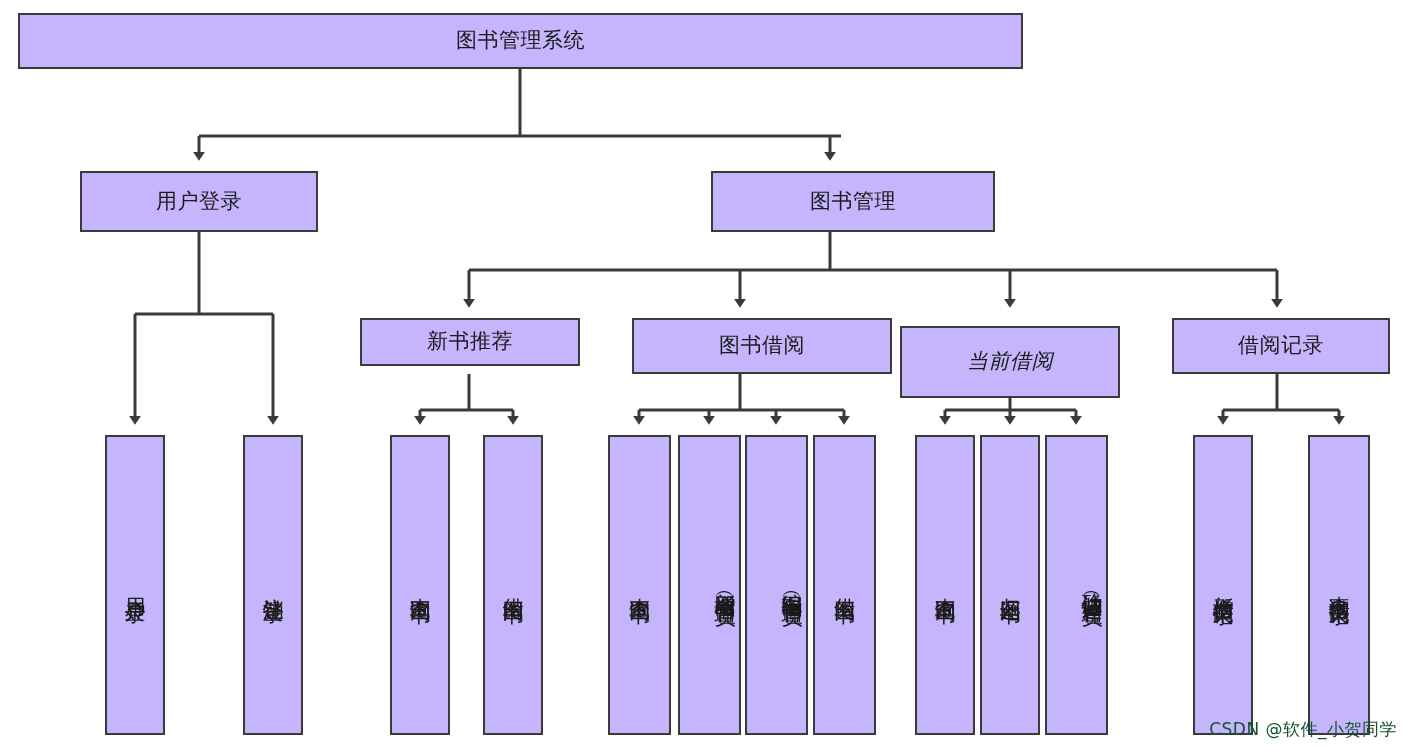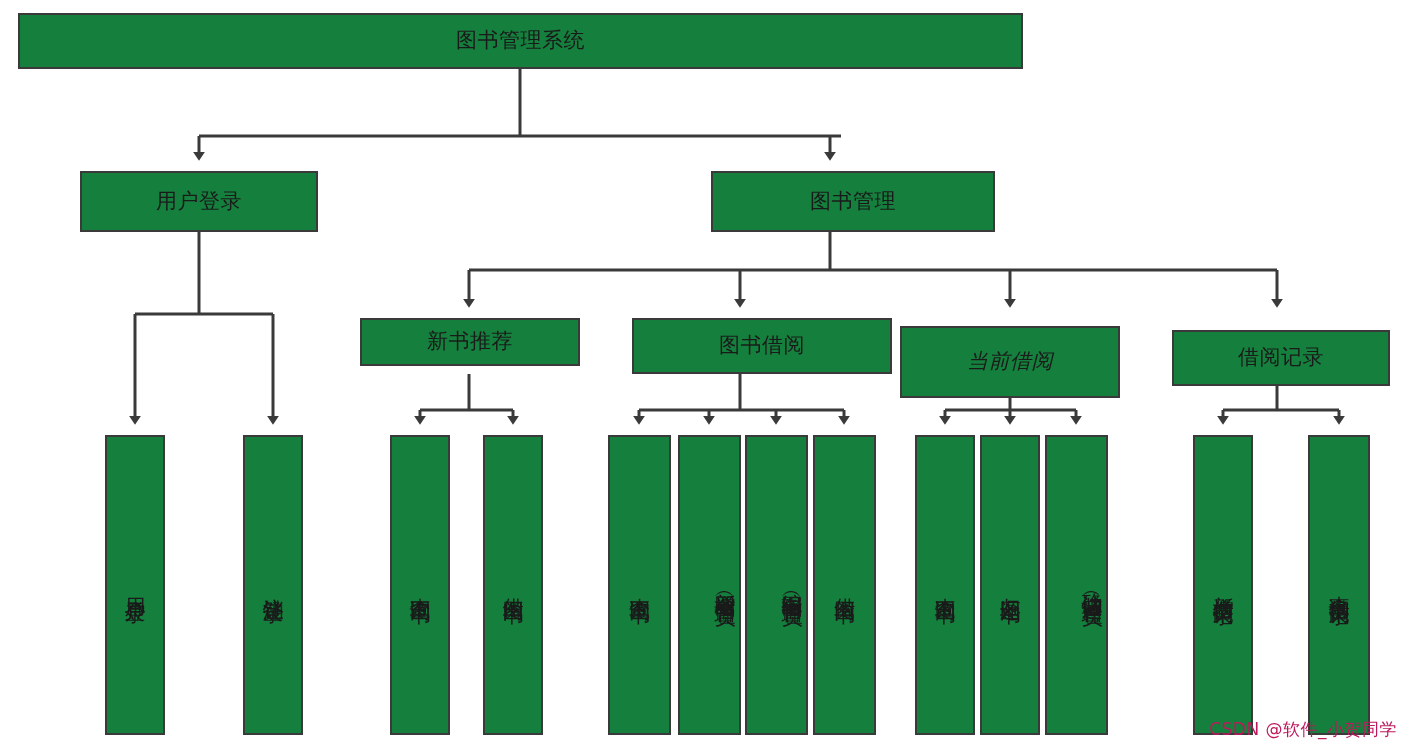--- a/index.html
+++ b/index.html
@@ -21,21 +21,21 @@
     position: absolute;
     left: 0;
     top: 0;
     width: 1405px;
     height: 747px;
   }
   .node {
     position: absolute;
     box-sizing: border-box;
     border: 2.5px solid #3a3a3a;
-    background: #15803d;
+    background: #c4b5fd;
     color: #1a1a1a;
     display: flex;
     align-items: center;
     justify-content: center;
     text-align: center;
   }
   .node.horiz {
     font-size: 21px;
     letter-spacing: 0.5px;
     line-height: 1.2;
@@ -55,21 +55,21 @@
     writing-mode: vertical-rl;
     text-orientation: upright;
     display: block;
     white-space: nowrap;
   }
   .watermark {
     position: absolute;
     right: 8px;
     bottom: 6px;
     font-size: 17px;
-    color: #be185d;
+    color: #14532d;
     white-space: nowrap;
     letter-spacing: 0.5px;
   }
 </style>
 </head>
 <body>
 
 <div id="canvas">
 
   <svg id="edges" viewBox="0 0 1405 747" width="1405" height="747" aria-hidden="true">
@@ -135,21 +135,21 @@
 
   <div class="node horiz" style="left:360px; top:318px; width:220px; height:48px;">
     <span>新书推荐</span>
   </div>
   <div class="node horiz" style="left:632px; top:318px; width:260px; height:56px;">
     <span>图书借阅</span>
   </div>
   <div class="node horiz" style="left:900px; top:326px; width:220px; height:72px;font-style:italic;">
     <span>当前借阅</span>
   </div>
-  <div class="node horiz" style="left:1172px; top:318px; width:218px; height:56px;margin-top:12px;">
+  <div class="node horiz" style="left:1172px; top:318px; width:218px; height:56px;">
     <span>借阅记录</span>
   </div>
 
   <div class="node vert" style="left:105px; top:435px; width:60px; height:300px;">
     <span class="vtext">用户登录</span>
   </div>
   <div class="node vert" style="left:243px; top:435px; width:60px; height:300px;">
     <span class="vtext">注销登录</span>
   </div>
   <div class="node vert" style="left:390px; top:435px; width:60px; height:300px;">

